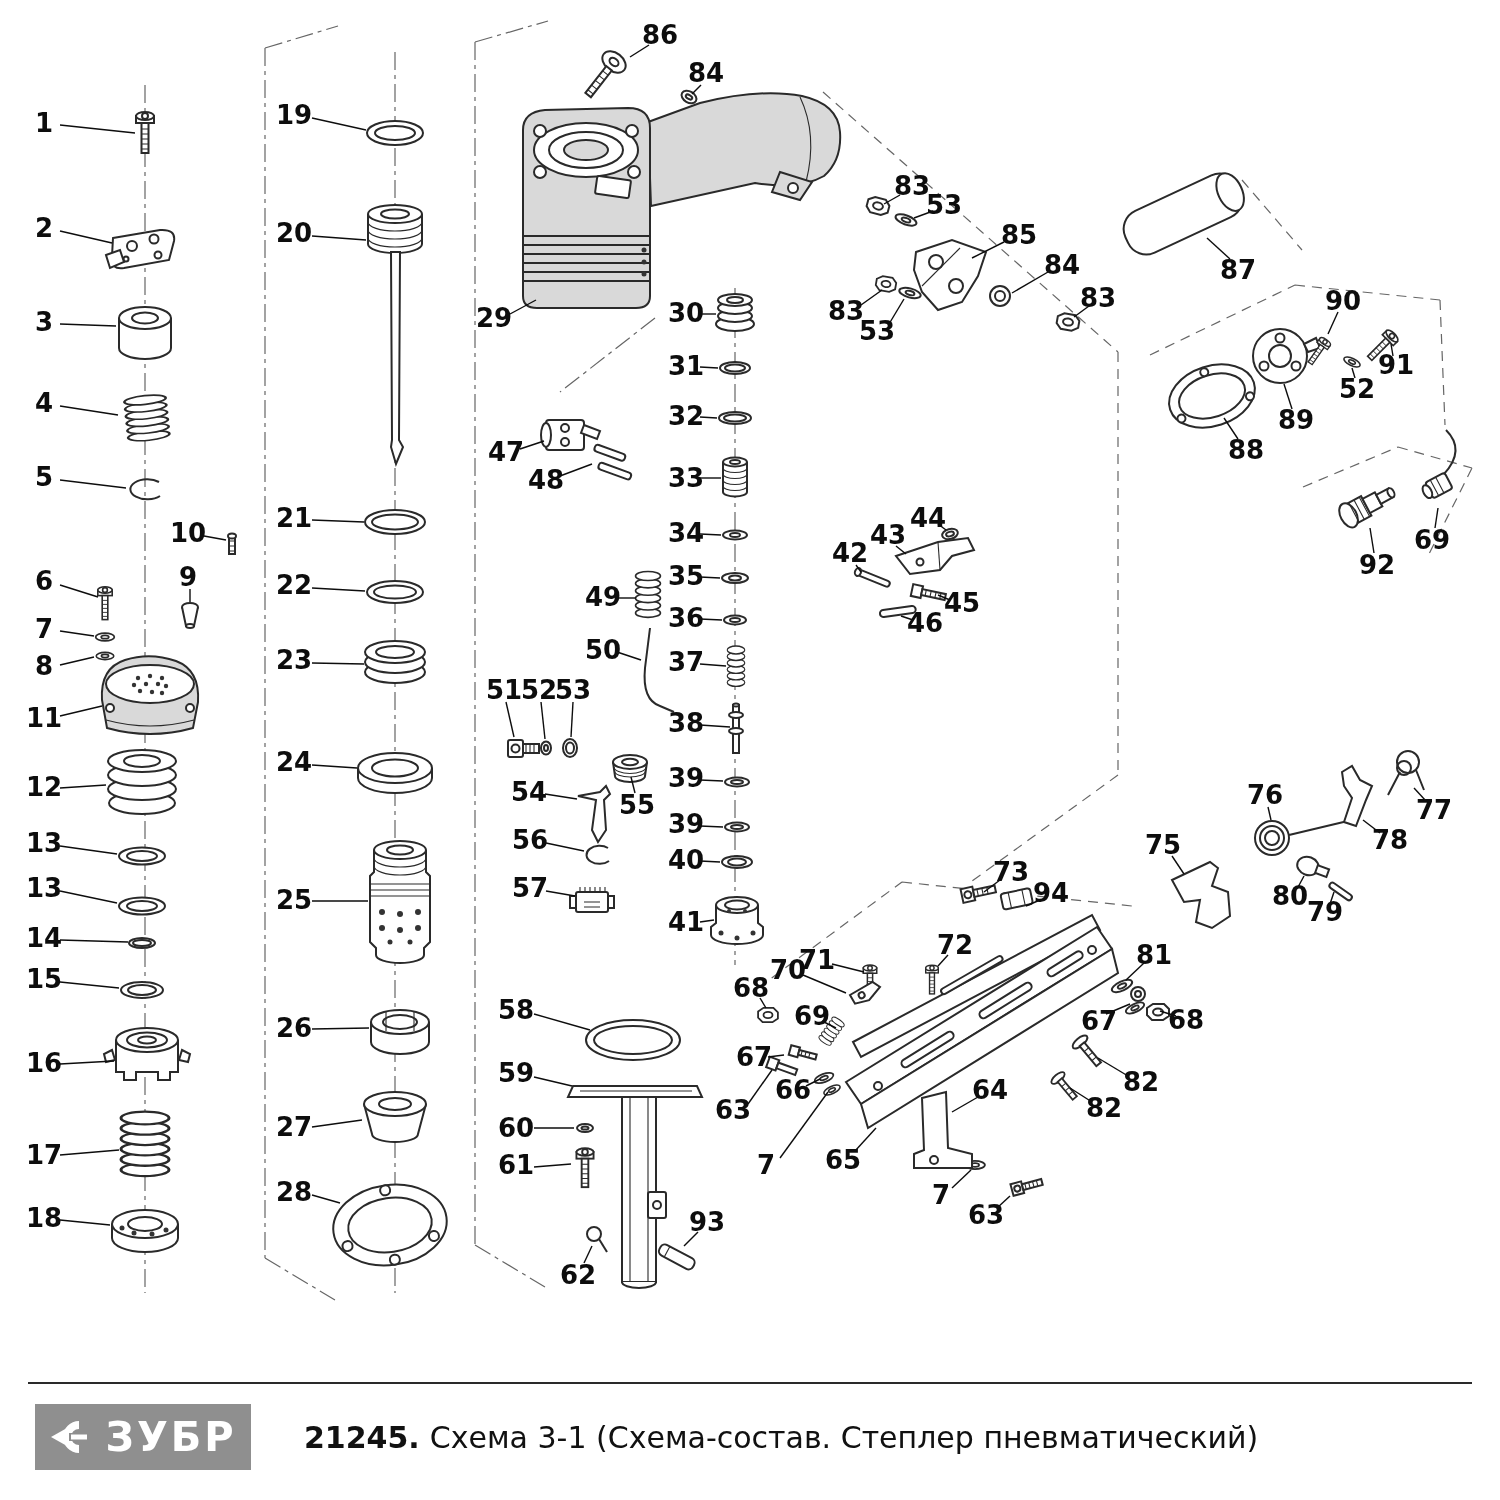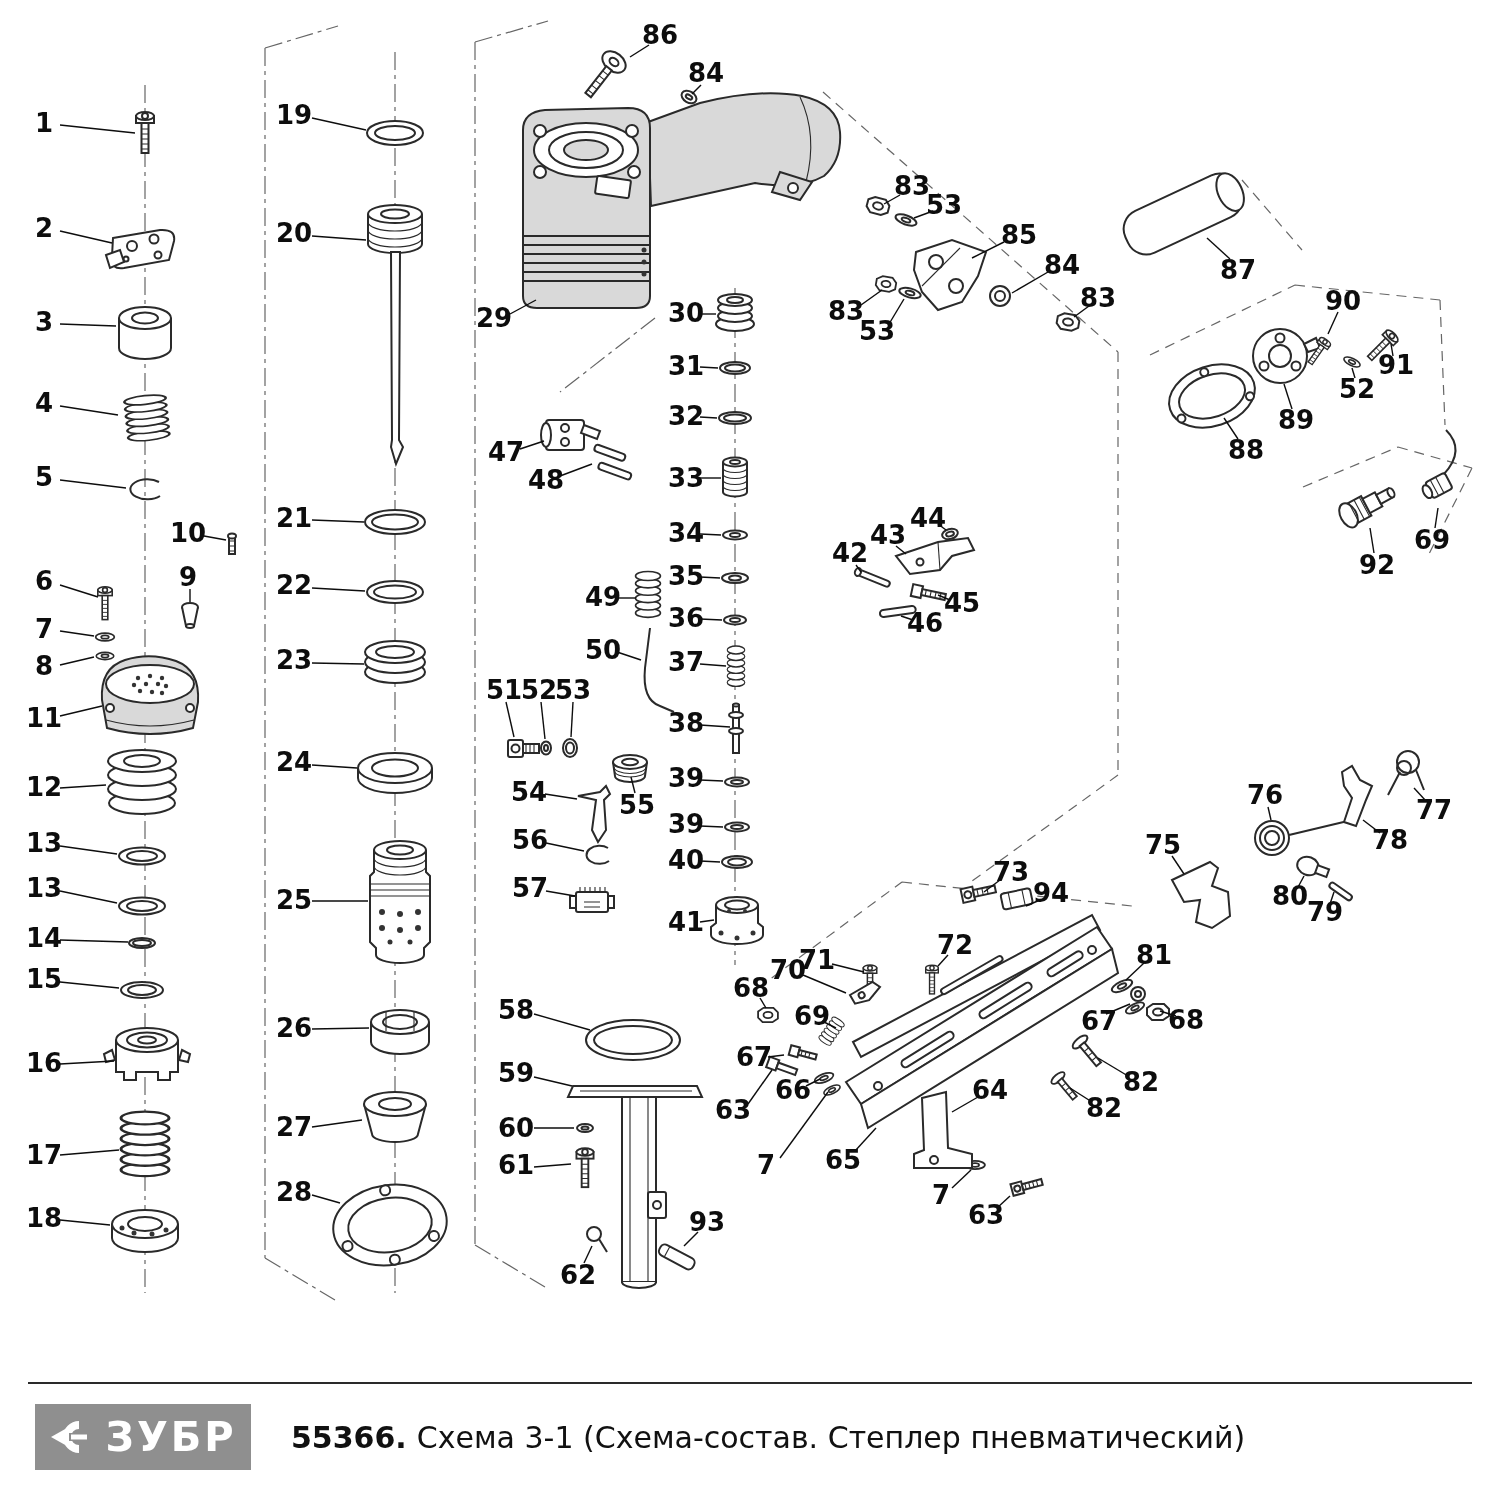--- a/index.html
+++ b/index.html
@@ -11,21 +11,21 @@
   .fg{fill:#d9d9d9;stroke:#2a2a2a;stroke-width:2;}
   .ln{fill:none;stroke:#2a2a2a;stroke-width:2;}
   .thin{stroke-width:1.1;}
   .dk{fill:#333;stroke:none;}
   .axis{fill:none;stroke:#666;stroke-width:1.2;stroke-dasharray:18 5 4 5;}
   .dash{fill:none;stroke:#666;stroke-width:1.2;stroke-dasharray:10 7;}
   .plabel{font:bold 26px "DejaVu Sans","Liberation Sans",sans-serif;fill:#0d0d0d;}
   .leader{stroke:#0d0d0d;stroke-width:1.4;fill:none;}
   
   .footer-rule{height:2px;background:#2a2a2a;margin:0 28px;}
-  .footer-row{display:flex;align-items:center;gap:40px;padding:20px 0 0 35px;}
+  .footer-row{display:flex;align-items:center;gap:53px;padding:20px 0 0 35px;}
   .logo{width:216px;height:66px;background:#8f8f8f;display:flex;align-items:center;
         justify-content:center;gap:10px;}
   .logo-text{color:#fff;font-weight:bold;font-size:40px;letter-spacing:3px;line-height:1;}
   .title-line{font-size:30px;color:#111;}
   .title-code{font-weight:bold;margin-right:10px;}
 </style>
 </head>
 <body>
 
 <div class="page">
@@ -827,17 +827,17 @@
   <div class="logo">
     <svg width="46" height="40" viewBox="0 0 46 40">
       <path fill="#ffffff" d="M30,4 A16,16 0 1 0 30,36 L30,28 A8,8 0 1 1 30,12 Z"></path>
       <path fill="#ffffff" d="M2,20 L18,11 L18,29 Z"></path>
       <rect fill="#8f8f8f" x="20" y="16" width="12" height="8"></rect>
       <rect fill="#ffffff" x="22" y="17.5" width="16" height="5"></rect>
     </svg>
     <span class="logo-text">ЗУБР</span>
   </div>
   <div class="title-line">
-    <span class="title-code">55366.</span><span>Схема 3-1 (Схема-состав. Степлер пневматический)</span>
+    <span class="title-code">21245.</span><span>Схема 3-1 (Схема-состав. Степлер пневматический)</span>
   </div>
 </div>
 
 </div>
 
 </body></html>

